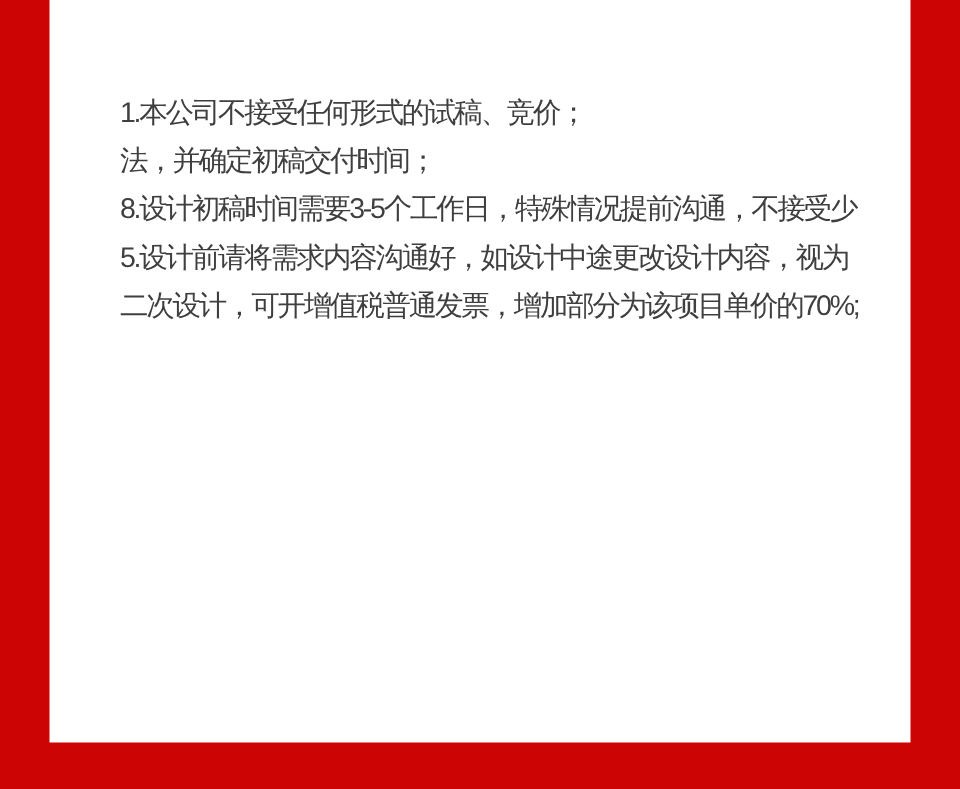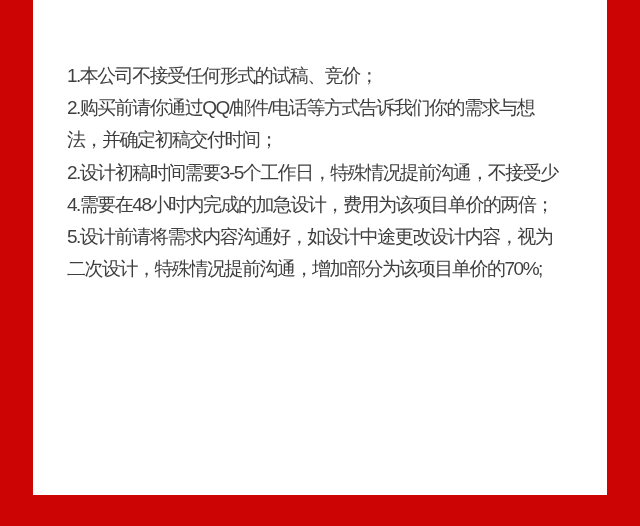--- a/index.html
+++ b/index.html
@@ -13,42 +13,40 @@
   .panel {
     position: absolute;
     left: 33px;
     top: 0;
     width: 574px;
     height: 495px;
     background: var(--panel-color, #ffffff);
   }
   .notice {
     position: absolute;
-    left: 34px;   
+    left: 47px;   
     top: 60px;
     width: 512px;
     font-family: "Liberation Sans", sans-serif;
     font-size: 19px;
     line-height: 32.2px;
     letter-spacing: -1.5px;
     color: var(--text-color, #3f3f3f);
     white-space: nowrap;
   }
   .notice .line {
     height: 32.2px;
   }
 </style>
 </head>
 <body>
 
 <div class="canvas">
   <div class="panel">
     <div class="notice">
       <div class="line">1.本公司不接受任何形式的试稿、竞价；</div>
-      <div class="line">2.购买前请你通过QQ/邮件/电话等方式告诉我们你的需求与想</div>
       <div class="line">法，并确定初稿交付时间；</div>
-      <div class="line">2.设计初稿时间需要3-5个工作日，特殊情况提前沟通，不接受少</div>
-      <div class="line">4.需要在48小时内完成的加急设计，费用为该项目单价的两倍；</div>
+      <div class="line">8.设计初稿时间需要3-5个工作日，特殊情况提前沟通，不接受少</div>
       <div class="line">5.设计前请将需求内容沟通好，如设计中途更改设计内容，视为</div>
-      <div class="line">二次设计，特殊情况提前沟通，增加部分为该项目单价的70%;</div>
+      <div class="line">二次设计，可开增值税普通发票，增加部分为该项目单价的70%;</div>
     </div>
   </div>
 </div>
 
 </body></html>

